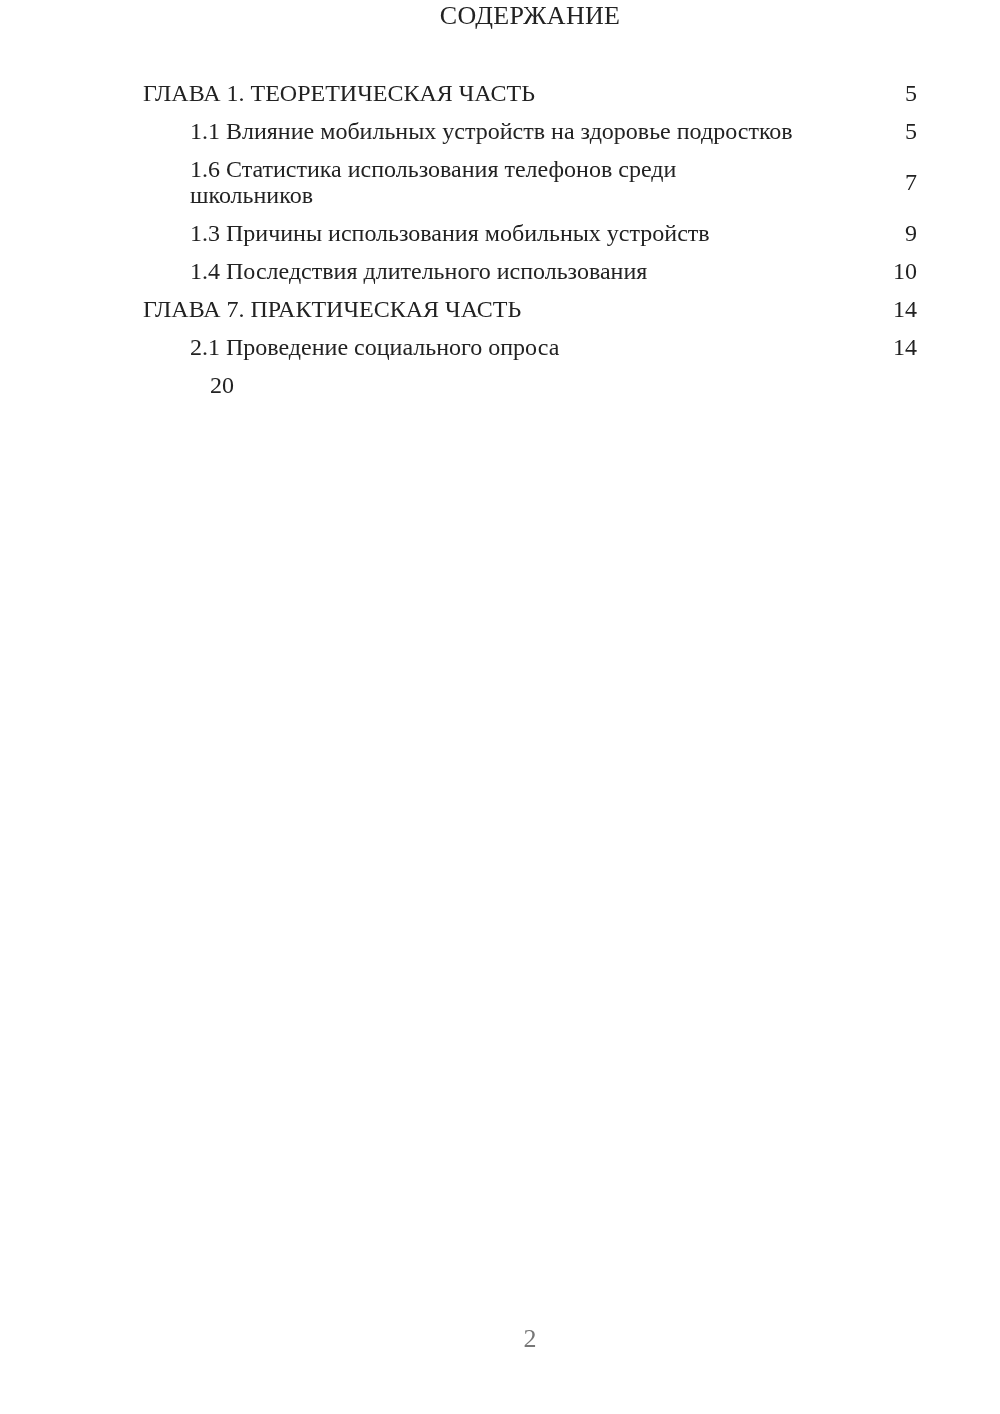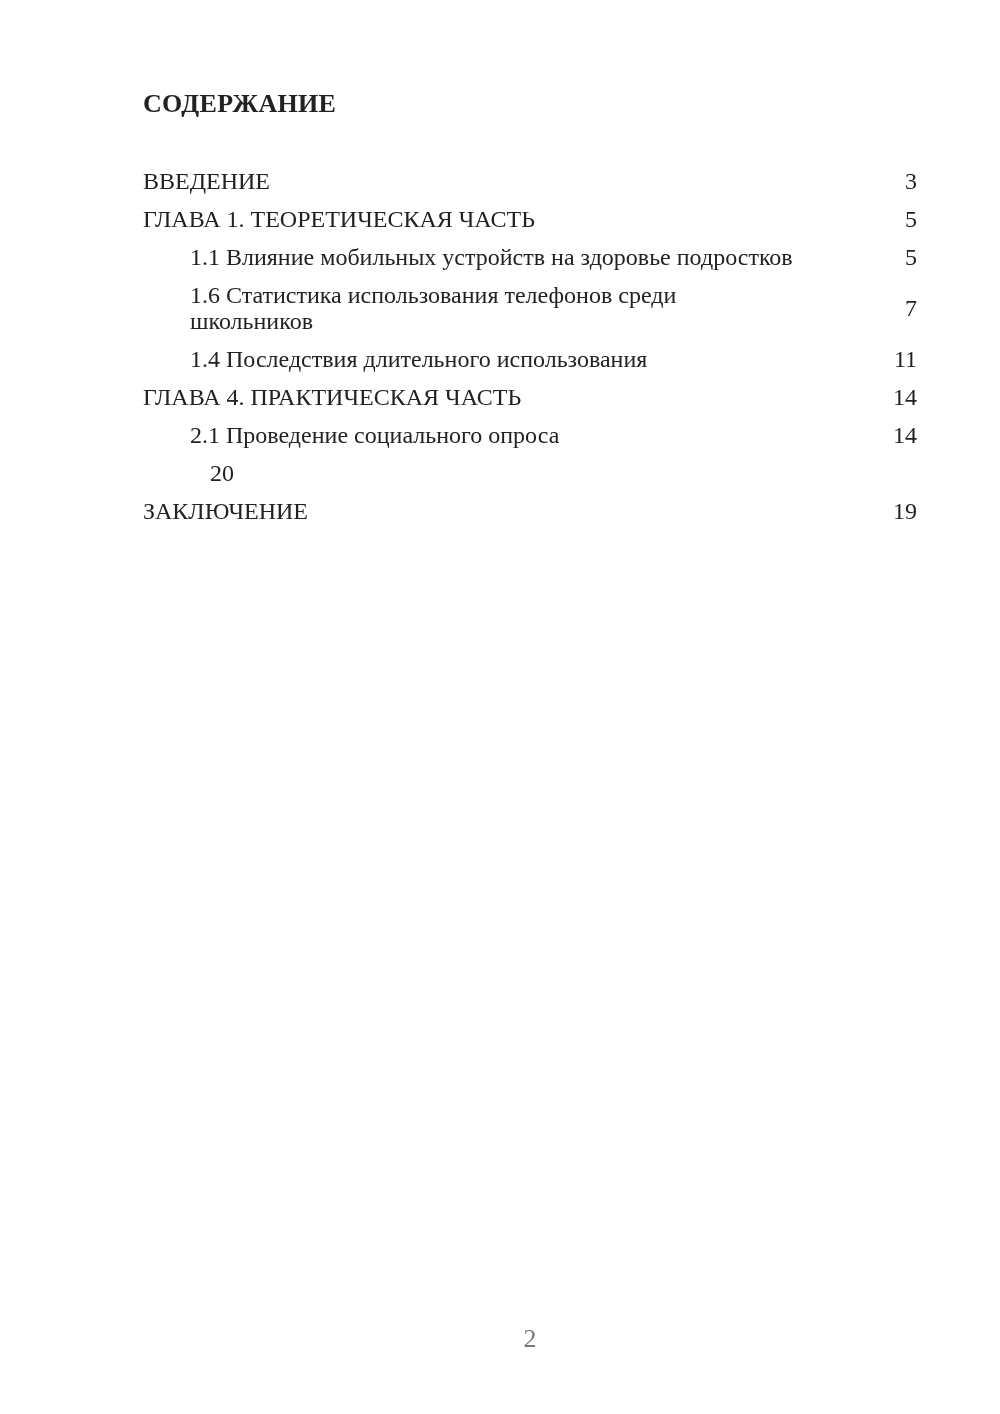--- a/index.html
+++ b/index.html
@@ -16,24 +16,23 @@
     position:relative;
     width:1000px;
     height:1414px;
     background:var(--bg-color);
     overflow:hidden;
     font-family:"Liberation Serif","DejaVu Serif",serif;
     color:var(--text-color);
   }
   .doc-title{
     margin:0 83px 0 143px;
-    padding-top:88px;
-    text-align:left;
+    text-align:center;
     font-size:26px;
-    font-weight:bold;
+    font-weight:normal;
     line-height:32px;
     letter-spacing:0.3px;
   }
   .toc{
     margin:48px 83px 0 143px;
   }
   .toc-row{
     display:flex;
     justify-content:space-between;
     align-items:flex-end;
@@ -65,52 +64,48 @@
 </style>
 </head>
 <body>
 
 <div class="page">
 
   <h1 class="doc-title">СОДЕРЖАНИЕ</h1>
 
   <div class="toc">
       <div class="toc-row">
-    <span class="toc-label">ВВЕДЕНИЕ</span>
-    <span class="toc-page">3</span>
-  </div>
-      <div class="toc-row">
     <span class="toc-label">ГЛАВА 1. ТЕОРЕТИЧЕСКАЯ ЧАСТЬ</span>
     <span class="toc-page">5</span>
   </div>
       <div class="toc-row sub">
     <span class="toc-label">1.1 Влияние мобильных устройств на здоровье подростков</span>
     <span class="toc-page">5</span>
   </div>
       <div class="toc-row sub">
     <span class="toc-label">1.6 Статистика использования телефонов среди
 школьников</span>
     <span class="toc-page">7</span>
   </div>
       <div class="toc-row sub">
+    <span class="toc-label">1.3 Причины использования мобильных устройств</span>
+    <span class="toc-page">9</span>
+  </div>
+      <div class="toc-row sub">
     <span class="toc-label">1.4 Последствия длительного использования</span>
-    <span class="toc-page">11</span>
+    <span class="toc-page">10</span>
   </div>
       <div class="toc-row">
-    <span class="toc-label">ГЛАВА 4. ПРАКТИЧЕСКАЯ ЧАСТЬ</span>
+    <span class="toc-label">ГЛАВА 7. ПРАКТИЧЕСКАЯ ЧАСТЬ</span>
     <span class="toc-page">14</span>
   </div>
       <div class="toc-row sub">
     <span class="toc-label">2.1 Проведение социального опроса</span>
     <span class="toc-page">14</span>
   </div>
       <div class="toc-row sub">
     <span class="toc-page">20</span>
   </div>
-      <div class="toc-row">
-    <span class="toc-label">ЗАКЛЮЧЕНИЕ</span>
-    <span class="toc-page">19</span>
-  </div>
     </div>
 
   <div class="footer-page-number">2</div>
 
 </div>
 
 </body></html>

